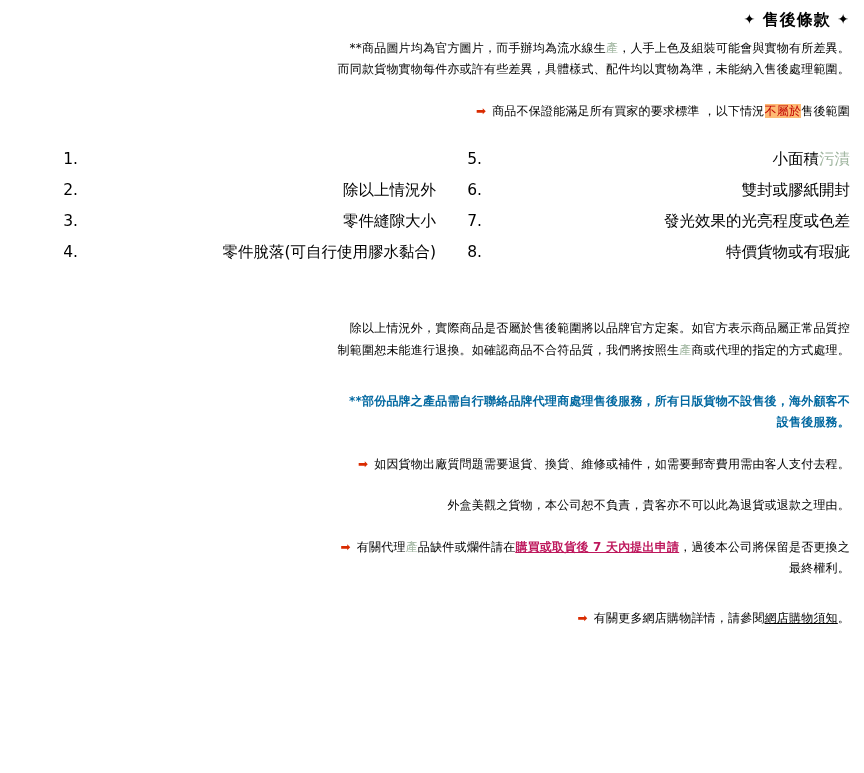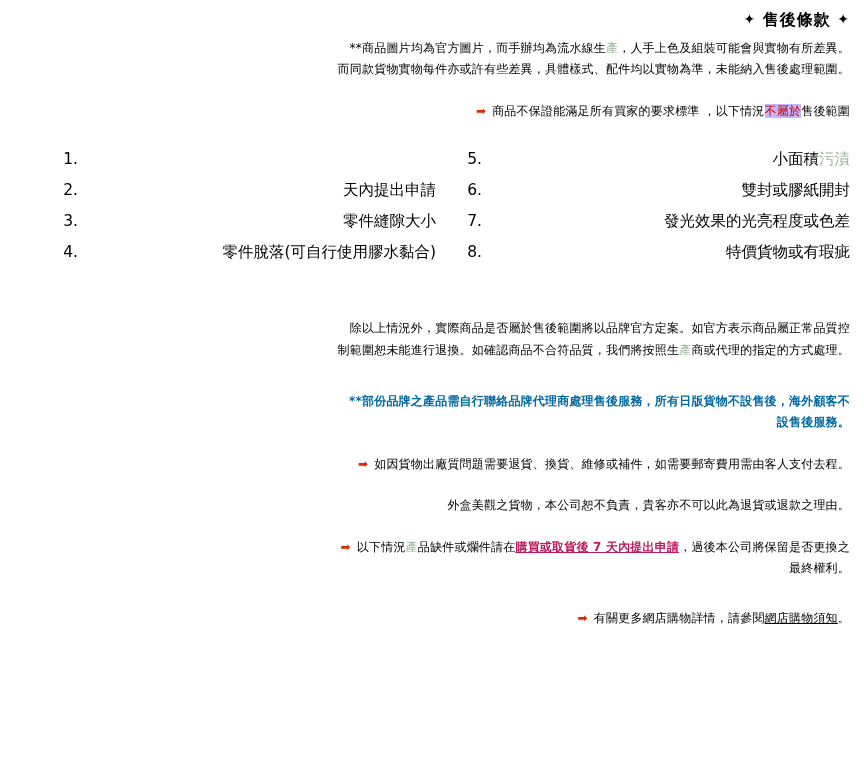--- a/index.html
+++ b/index.html
@@ -40,21 +40,21 @@
   }
   .block-gap-sm { height: 14px; }
   .block-gap-md { height: 20px; }
   .block-gap-lg { height: 30px; }
   .arrow {
     font-family: "DejaVu Sans", sans-serif;
     margin-right: 6px;
   }
   .arrow-red { color: #d92b00; }
   .hl-yellow {
-    background: #c4b5fd;
+    background: #fdba74;
     color: #c00000;
   }
   .red-bold {
     color: #0369a1;
     font-weight: bold;
   }
   .red-underline {
     color: #be185d;
     font-weight: bold;
     text-decoration: underline;
@@ -116,21 +116,21 @@
 
   <div class="block-gap-sm"></div>
 
   <div class="list-wrap">
     <div class="list-col left">
       <div class="list-row">
         <span class="list-num">1.</span>
       </div>
       <div class="list-row">
         <span class="list-num">2.</span>
-        <span class="list-txt">天內提出申請</span>
+        <span class="list-txt">除以上情況外</span>
       </div>
       <div class="list-row">
         <span class="list-num">3.</span>
         <span class="list-txt">零件縫隙大小</span>
       </div>
       <div class="list-row">
         <span class="list-num">4.</span>
         <span class="list-txt">零件脫落(可自行使用膠水黏合)</span>
       </div>
     </div>
@@ -173,21 +173,21 @@
     <span class="arrow arrow-red">➡</span><span>如因貨物出廠質問題需要退貨、換貨、維修或補件，如需要郵寄費用需由客人支付去程。</span>
   </p>
 
   <div class="block-gap-md"></div>
 
   <p class="para">外盒美觀之貨物，本公司恕不負責，貴客亦不可以此為退貨或退款之理由。</p>
 
   <div class="block-gap-md"></div>
 
   <p class="para">
-    <span class="arrow arrow-red">➡</span><span>以下情況</span><span class="faint-mark">產</span><span>品缺件或爛件請在</span><span class="red-underline">購買或取貨後 7 天內提出申請</span><span>，過後本公司將保留是否更換之</span>
+    <span class="arrow arrow-red">➡</span><span>有關代理</span><span class="faint-mark">產</span><span>品缺件或爛件請在</span><span class="red-underline">購買或取貨後 7 天內提出申請</span><span>，過後本公司將保留是否更換之</span>
   </p>
   <p class="para">最終權利。</p>
 
   <div class="block-gap-md"></div>
   <div style="height:8px"></div>
 
   <p class="para">
     <span class="arrow arrow-red">➡</span><span>有關更多網店購物詳情，請參閱</span><a class="link">網店購物須知</a><span>。</span>
   </p>
 

